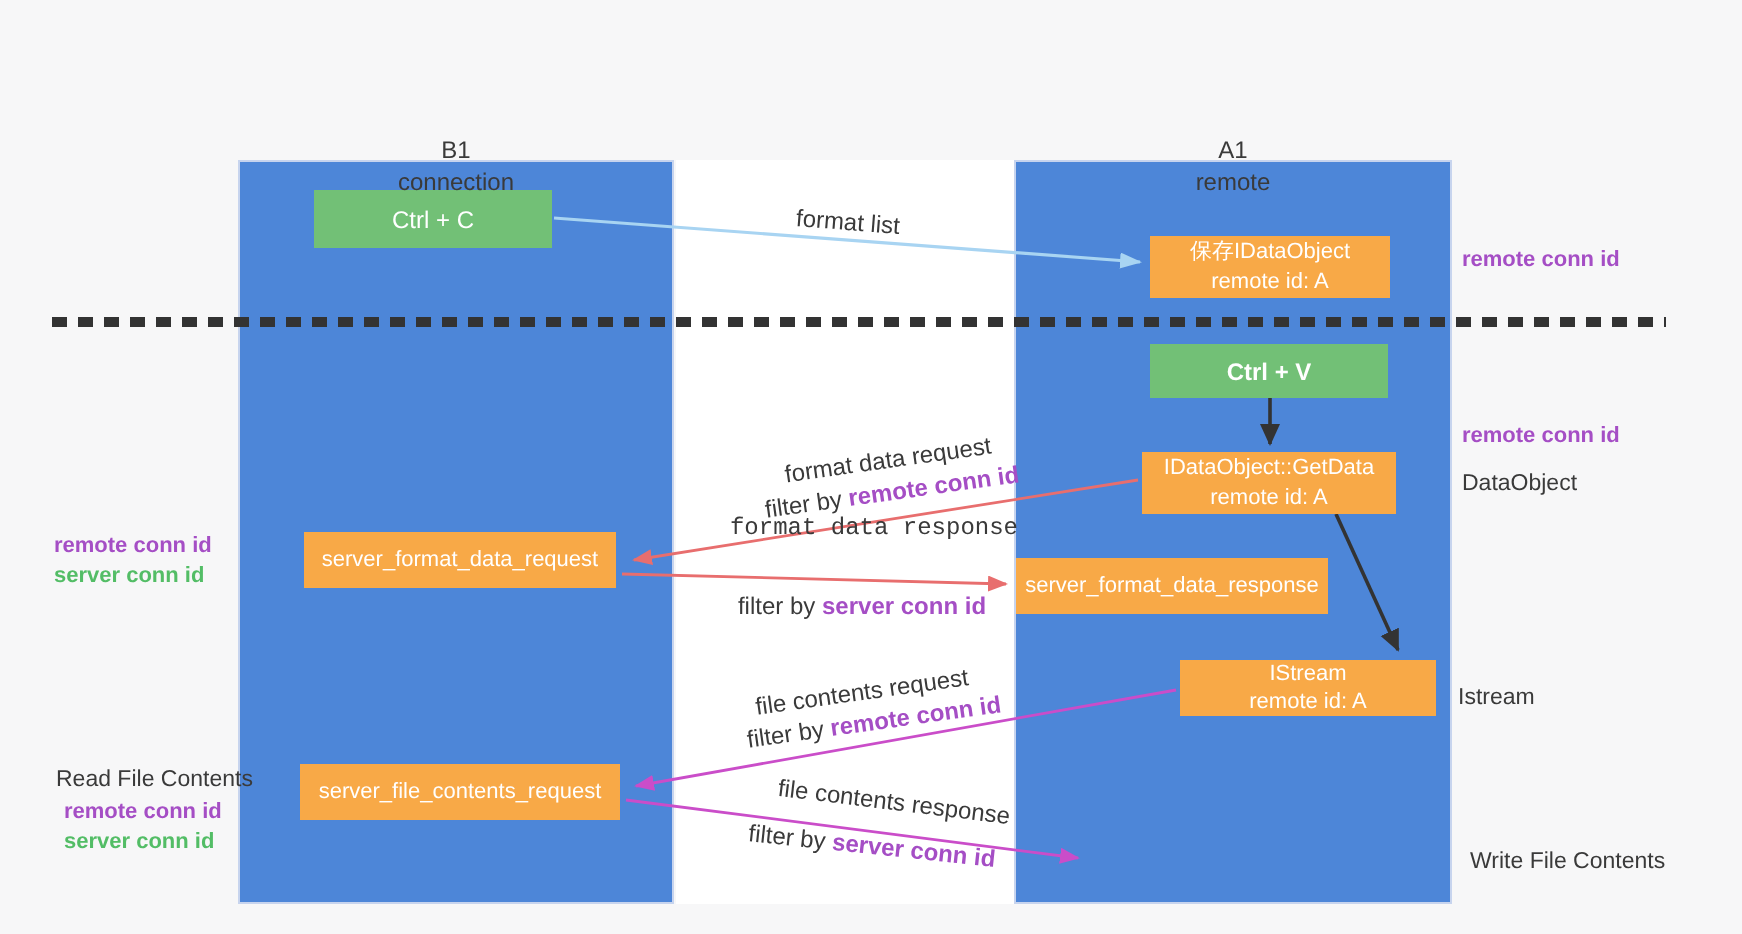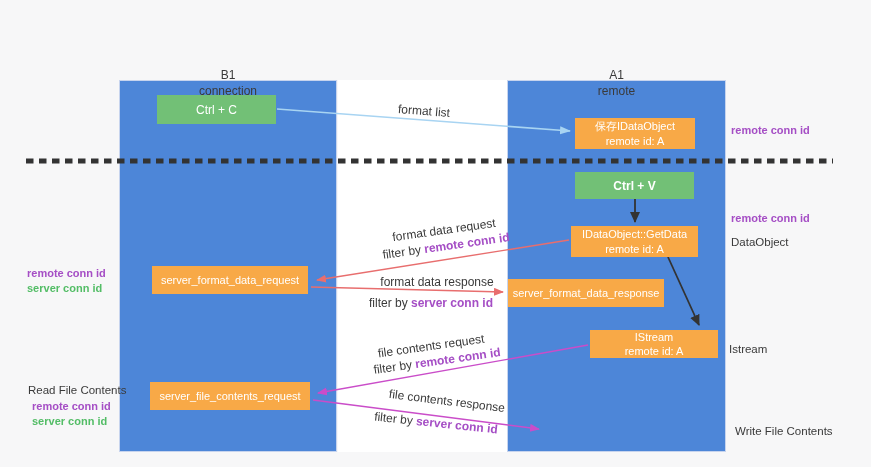--- a/index.html
+++ b/index.html
@@ -112,21 +112,21 @@
   </div>
 
   <div class="albl" style="left:424px;top:111px;transform:translate(-50%,-50%) rotate(4.5deg);">format list</div>
 
   <div class="albl" style="left:444px;top:230px;transform:translate(-50%,-50%) rotate(-8deg);">format data request</div>
   <div class="albl" style="left:446px;top:246px;transform:translate(-50%,-50%) rotate(-8deg);">
     <span>filter by</span>
     <span class="purple">remote conn id</span>
   </div>
 
-  <div class="albl" style="left:437px;top:282px;transform:translate(-50%,-50%);">format data response</div>
+  <div class="albl" style="left:437px;top:264px;transform:translate(-50%,-50%);font-family:Liberation Mono, monospace;">format data response</div>
   <div class="albl" style="left:431px;top:303px;transform:translate(-50%,-50%);">
     <span>filter by</span>
     <span class="purple">server conn id</span>
   </div>
 
   <div class="albl" style="left:431px;top:346px;transform:translate(-50%,-50%) rotate(-8deg);">file contents request</div>
   <div class="albl" style="left:437px;top:361px;transform:translate(-50%,-50%) rotate(-8deg);">
     <span>filter by</span>
     <span class="purple">remote conn id</span>
   </div>

